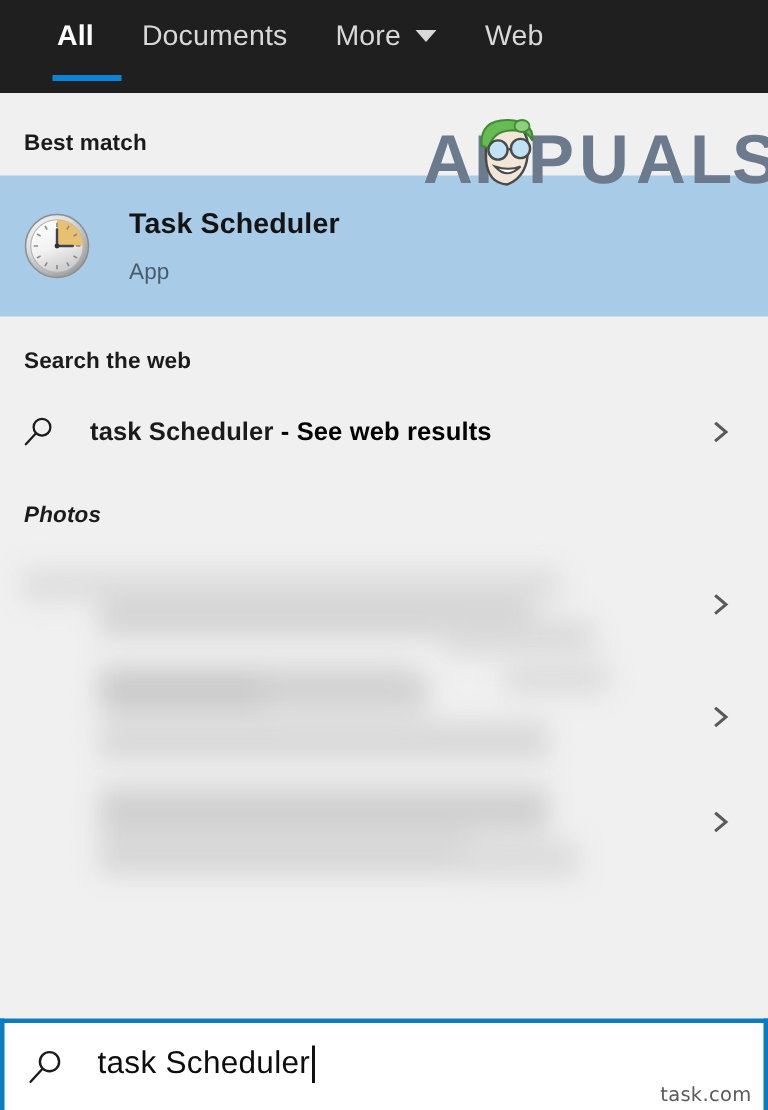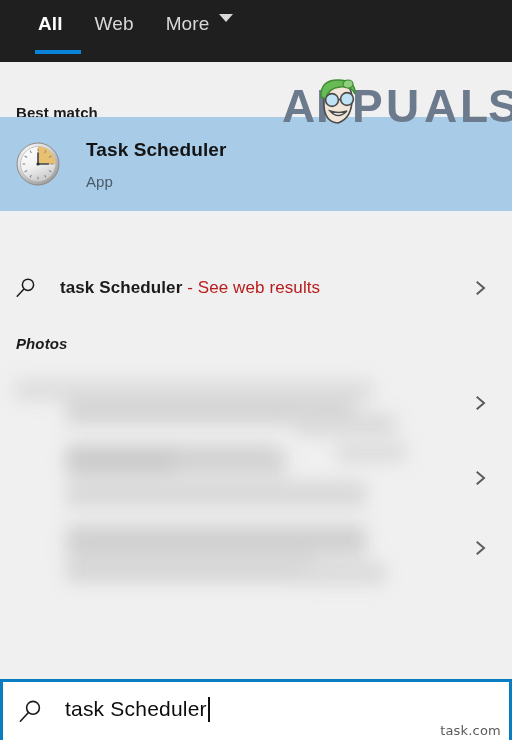--- a/index.html
+++ b/index.html
@@ -27,20 +27,21 @@
     display: flex;
     align-items: flex-start;
     height: 100%;
     padding-left: 22px;
     box-sizing: border-box;
   }
   .tab {
     position: relative;
     height: 100%;
     display: flex;
+    align-items: center;
     padding: 14px 16px;
     box-sizing: border-box;
     cursor: default;
   }
   .tab-label {
     font-size: 19px;
     color: #d8d8d8;
     letter-spacing: 0.1px;
     line-height: 1;
     padding-bottom: 14px;
@@ -139,22 +140,22 @@
     margin-left: 22px;
     font-size: 17px;
     letter-spacing: 0.1px;
     white-space: nowrap;
   }
   .web-q {
     color: #1b1b1b;
     font-weight: bold;
   }
   .web-suffix {
-    color: #b91c1c;
-    font-weight: normal;
+    color: #000000;
+    font-weight: bold;
   }
 
   .chev {
     position: absolute;
     right: 24px;
     width: 14px;
     height: 14px;
   }
 
   
@@ -241,36 +242,39 @@
 
 <div class="tabbar">
   <div class="tabs">
 
     <div class="tab active">
       <span class="tab-label">All</span>
       <span class="tab-underline"></span>
     </div>
 
 
-
     <div class="tab">
-      <span class="tab-label">Web</span>
+      <span class="tab-label">Documents</span>
     </div>
 
     <div class="tab">
       <span class="tab-label">More</span>
       <span class="caret-down"></span>
     </div>
 
+    <div class="tab">
+      <span class="tab-label">Web</span>
+    </div>
+
   </div>
 </div>
 
 <div class="body-area">
 
-  <div class="section-heading" style="top:42px;">Best match</div>
+  <div class="section-heading" style="top:25px;">Best match</div>
 
   <div class="best-row">
     <div class="clock-icon">
       <svg width="44" height="44" viewBox="0 0 44 44">
         <defs>
           <radialGradient id="rim" cx="35%" cy="30%" r="75%">
             <stop offset="0%" stop-color="#ffffff"></stop>
             <stop offset="55%" stop-color="#dcdcdc"></stop>
             <stop offset="100%" stop-color="#9a9a9a"></stop>
           </radialGradient>
@@ -301,20 +305,21 @@
         <line x1="22" y1="22" x2="32.5" y2="22" stroke="#3b4450" stroke-width="1.6" stroke-linecap="round"></line>
         <circle cx="22" cy="22" r="1.6" fill="#2a3038"></circle>
       </svg>
     </div>
     <div class="result-text">
       <div class="result-title">Task Scheduler</div>
       <div class="result-sub">App</div>
     </div>
   </div>
 
+  <div class="section-heading" style="top:170px;">Search the web</div>
 
   <div class="web-row">
     <span class="mag-icon-sm">
       <svg width="24" height="24" viewBox="0 0 24 24">
         <circle cx="14" cy="8.8" r="5.6" fill="none" stroke="#1b1b1b" stroke-width="1.5"></circle>
         <line x1="9.7" y1="13.2" x2="3.2" y2="20.2" stroke="#1b1b1b" stroke-width="1.5" stroke-linecap="round"></line>
       </svg>
     </span>
     <span class="web-text">
       <span class="web-q">task Scheduler</span><span class="web-suffix"> - See web results</span>

